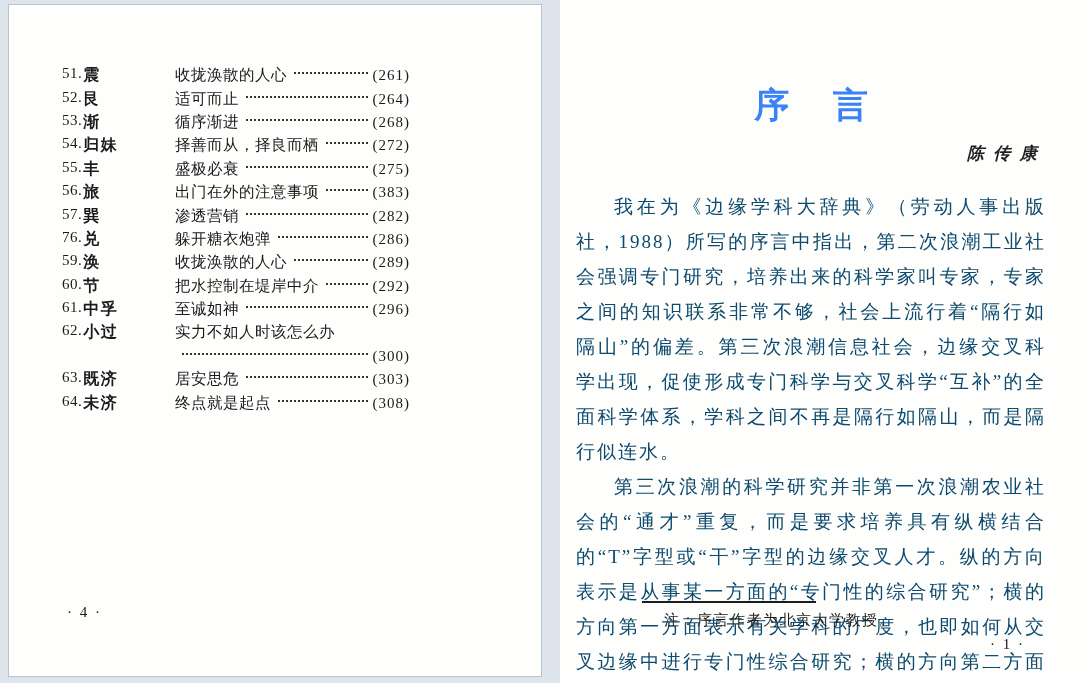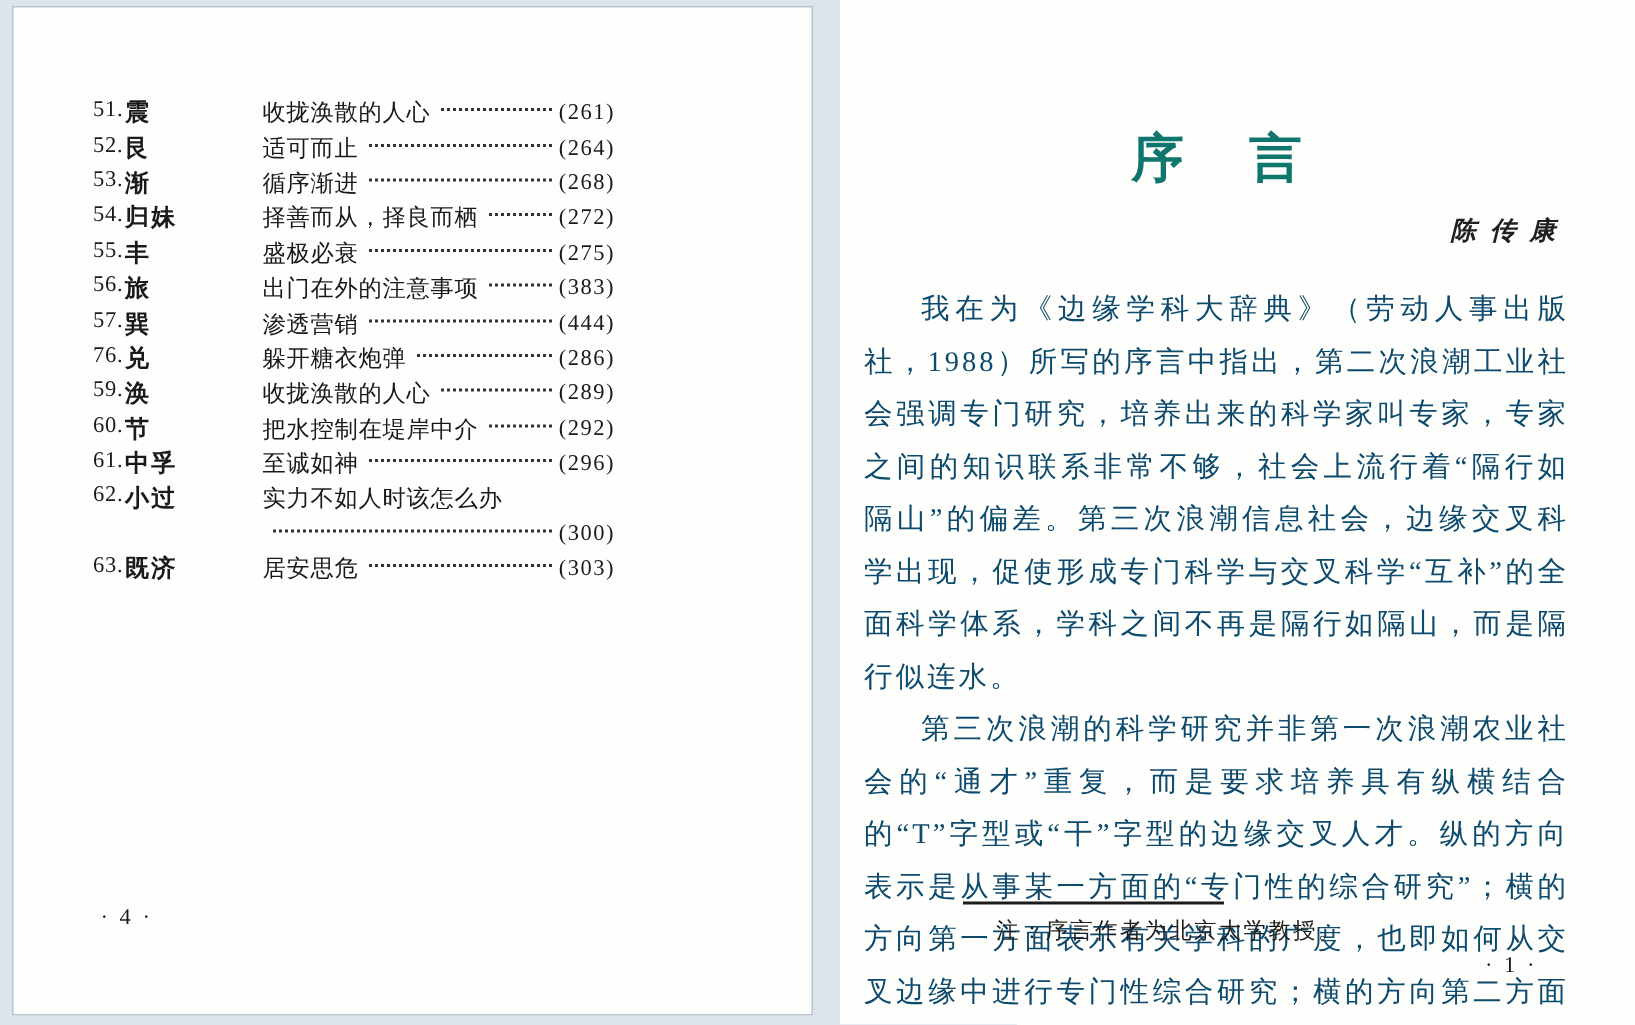--- a/index.html
+++ b/index.html
@@ -29,21 +29,21 @@
   }
   .toc-title { font-size:15.5px; letter-spacing:0.5px; white-space:nowrap; color:#191919; }
   .toc-leader { flex:1; border-bottom:2.5px dotted #333; margin:0 5px 5px 7px; min-width:8px; }
   .toc-page { font-family:"Liberation Serif",serif; font-size:15px; white-space:nowrap; letter-spacing:1px; }
   .lp-pagenum { position:absolute; left:58px; top:599px; font-size:15px; letter-spacing:2px; }
 
   
   .rp-title {
     position:absolute; top:82px; left:16px; width:470px;
     text-align:center; font-size:35px; font-weight:700;
-    letter-spacing:1.25em; text-indent:1.25em; color:#0f766e;
+    letter-spacing:1.25em; text-indent:1.25em; color:#3b82f6;
   }
   .rp-author {
     position:absolute; top:142px; left:16px; width:470px;
     text-align:right; font-size:17px; font-style:italic; font-weight:600;
     letter-spacing:0.55em; text-indent:0.55em; color:#1f1f1f;
   }
   .rp-body {
     position:absolute; top:189px; left:16px; width:470px;
     font-size:19px; line-height:35px; letter-spacing:2px;
     text-align:justify; color:#0c4a6e;
@@ -132,21 +132,21 @@
       <span class="toc-page">(383)</span>
     </div>
 
     <div class="toc-row">
       <span class="toc-label">
           <span class="toc-no">57.</span>
           <span class="toc-name">巽</span>
         </span>
       <span class="toc-title">渗透营销</span>
       <span class="toc-leader"></span>
-      <span class="toc-page">(444)</span>
+      <span class="toc-page">(282)</span>
     </div>
 
     <div class="toc-row">
       <span class="toc-label">
           <span class="toc-no">76.</span>
           <span class="toc-name">兑</span>
         </span>
       <span class="toc-title">躲开糖衣炮弹</span>
       <span class="toc-leader"></span>
       <span class="toc-page">(286)</span>
@@ -198,20 +198,29 @@
     <div class="toc-row">
       <span class="toc-label">
           <span class="toc-no">63.</span>
           <span class="toc-name">既济</span>
         </span>
       <span class="toc-title">居安思危</span>
       <span class="toc-leader"></span>
       <span class="toc-page">(303)</span>
     </div>
 
+    <div class="toc-row">
+      <span class="toc-label">
+          <span class="toc-no">64.</span>
+          <span class="toc-name">未济</span>
+        </span>
+      <span class="toc-title">终点就是起点</span>
+      <span class="toc-leader"></span>
+      <span class="toc-page">(308)</span>
+    </div>
 
   </div>
 
   <div class="lp-pagenum">· 4 ·</div>
 </div>
 
 <div class="page page-right">
   <div class="rp-title">序言</div>
   <div class="rp-author">陈传康</div>
 

